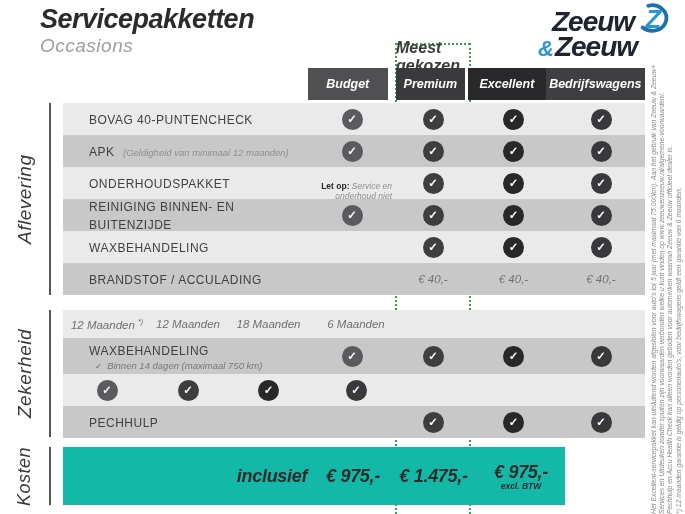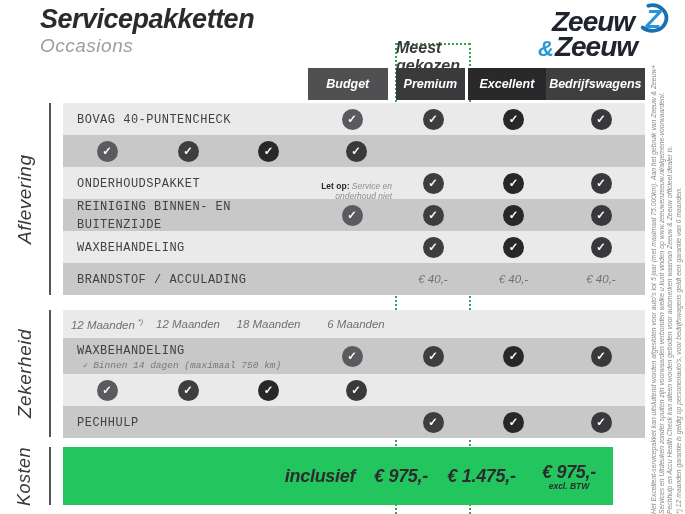--- a/index.html
+++ b/index.html
@@ -31,38 +31,38 @@
   .th-budget { width:80px; background:#505052; margin-right:8px; }
   .th-premium { width:70px; background:#3a3a3d; margin-right:3px; }
   .th-excellent { width:78px; background:#29292c; }
   .th-bedrijfs { width:100px; background:#3f3f42; }
   
   .tbody { position:absolute; left:63px; width:582px; }
   .sec-aflevering { top:103px; } .sec-zekerheid { top:310px; }
   .row { display:flex; align-items:center; }
   .h32 { height:32px; } .h28 { height:28px; } .h36 { height:36px; }
   .r-light { background:#eaeaea; } .r-dark { background:#c8c8c8; }
-  .feat { flex:1; padding-left:14px;font-family:Liberation Mono, monospace; }
+  .feat { flex:1; padding-left:26px; }
   .feat-main { font-size:12px; color:#414144; letter-spacing:0.5px; }
   .feat-sub { font-size:9.5px; font-style:italic; color:#8e8f92; margin-left:4px; }
   .feat-sub2 { display:block; font-size:9.5px; font-style:italic; color:#77787b; margin-top:1px; margin-left:6px; }
   .feat-sub2 .sub-chk { font-style:normal; color:#6b6c6f; margin-right:5px; font-size:8.5px; }
   .col { display:flex; align-items:center; justify-content:center; flex-direction:column; text-align:center; }
   .c-budget { width:88px; } .c-premium { width:74px; } .c-excellent { width:87px; } .c-bedrijfs { width:88px; }
   .chk { width:21px; height:21px; border-radius:50%; display:flex; align-items:center; justify-content:center;
     color:#fff; font-size:11.5px; font-weight:bold; }
   .chk-budget { background:#5a5b5e; } .chk-premium { background:#3e3e41; }
   .chk-excellent { background:#28282b; } .chk-bedrijfs { background:#39393c; }
   .val { font-size:11.5px; font-style:italic; color:#6f7073; }
   .val sup { font-size:7px; }
   .note { font-size:8.5px; line-height:10.5px; text-align:right; width:80px;margin-top:16px; }
   .note-b { font-weight:bold; color:#2b2b2b; }
   .note-r { font-style:italic; color:#8e8f91; }
   
-  .kosten-band { position:absolute; left:63px; top:447px; width:550px; height:58px; background:#22c55e;
+  .kosten-band { position:absolute; left:63px; top:447px; width:502px; height:58px; background:#14b8a6;
     display:flex; align-items:center; }
   .kosten-spacer { flex:1; }
   .price { font-size:18px; font-weight:bold; font-style:italic; color:#2c2c2e; letter-spacing:-0.3px; }
   .price-note { font-size:8.5px; font-weight:bold; font-style:italic; color:#2c2c2e; margin-top:-2px; }
   
   .vrule { position:absolute; left:49px; width:2px; background:#55565a; }
   .vr-1 { top:103px; height:192px; } .vr-2 { top:310px; height:127px; } .vr-3 { top:447px; height:58px; }
   .vlabel { position:absolute; left:14px; width:32px; writing-mode:vertical-rl; transform:rotate(180deg);
     text-align:center; font-size:19px; font-style:italic; color:#39393b; letter-spacing:0.5px; }
   .vl-1 { top:103px; height:192px; } .vl-2 { top:310px; height:127px; }
@@ -122,20 +122,24 @@
           <span class="chk chk-premium">✓</span>
         </div>
       <div class="col c-excellent">
           <span class="chk chk-excellent">✓</span>
         </div>
       <div class="col c-bedrijfs">
           <span class="chk chk-bedrijfs">✓</span>
         </div>
     </div>
     <div class="row r-dark h32">
+      <div class="feat">
+        <span class="feat-main">APK</span>
+        <span class="feat-sub">(Geldigheid van minimaal 12 maanden)</span>
+      </div>
       <div class="col c-budget">
           <span class="chk chk-budget">✓</span>
         </div>
       <div class="col c-premium">
           <span class="chk chk-premium">✓</span>
         </div>
       <div class="col c-excellent">
           <span class="chk chk-excellent">✓</span>
         </div>
       <div class="col c-bedrijfs">

